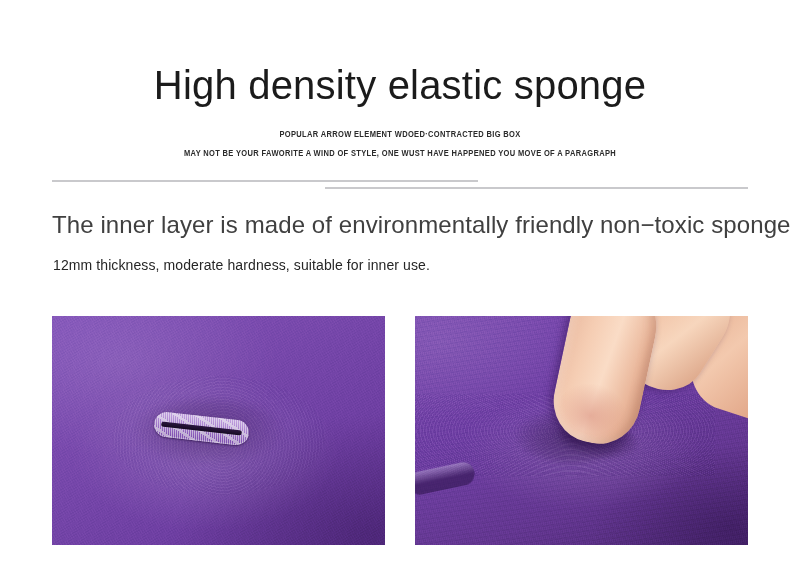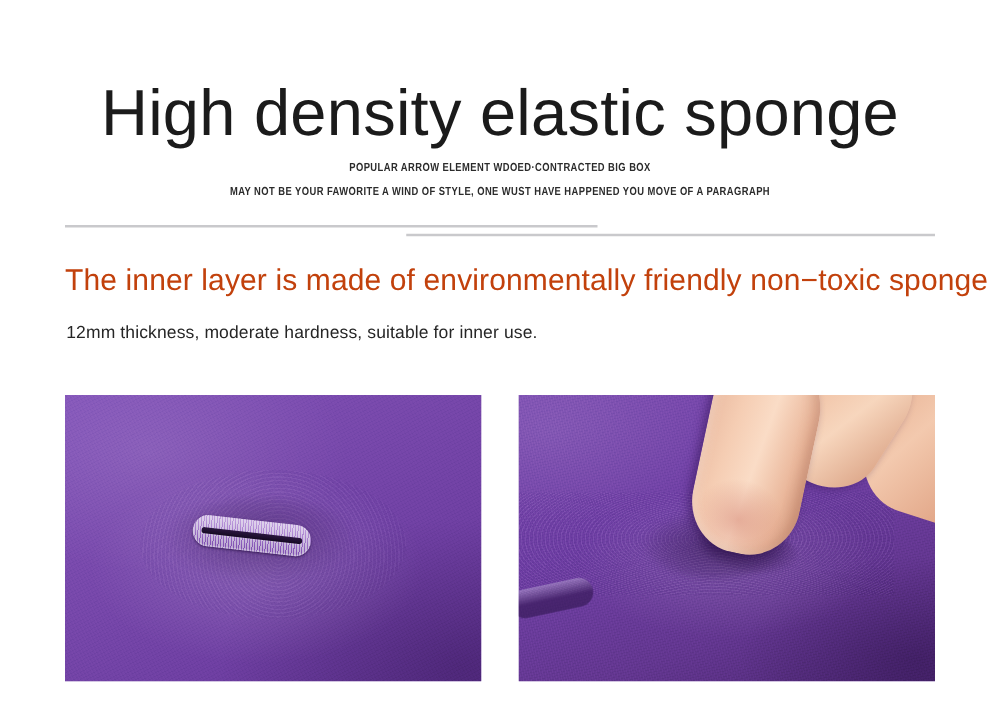--- a/index.html
+++ b/index.html
@@ -19,21 +19,21 @@
     overflow: hidden;
   }
 
   
   .hero-title {
     position: absolute;
     left: 0;
     top: 63px;
     width: 800px;
     text-align: center;
-    font-size: 52px;
+    font-size: 40px;
     font-weight: 400;
     letter-spacing: 0.2px;
     color: #1b1b1b;
     line-height: 1.1;
   }
   .hero-sub-1 {
     position: absolute;
     left: 0;
     top: 128px;
     width: 800px;
@@ -77,21 +77,21 @@
     background: #c9c9cc;
   }
 
   
   .section-heading {
     position: absolute;
     left: 52px;
     top: 211px;
     font-size: 24px;
     font-weight: 400;
-    color: #c2410c;
+    color: #404040;
     letter-spacing: 0.1px;
     white-space: nowrap;
   }
   .section-caption {
     position: absolute;
     left: 53px;
     top: 257px;
     font-size: 14px;
     font-weight: 400;
     color: #262626;

